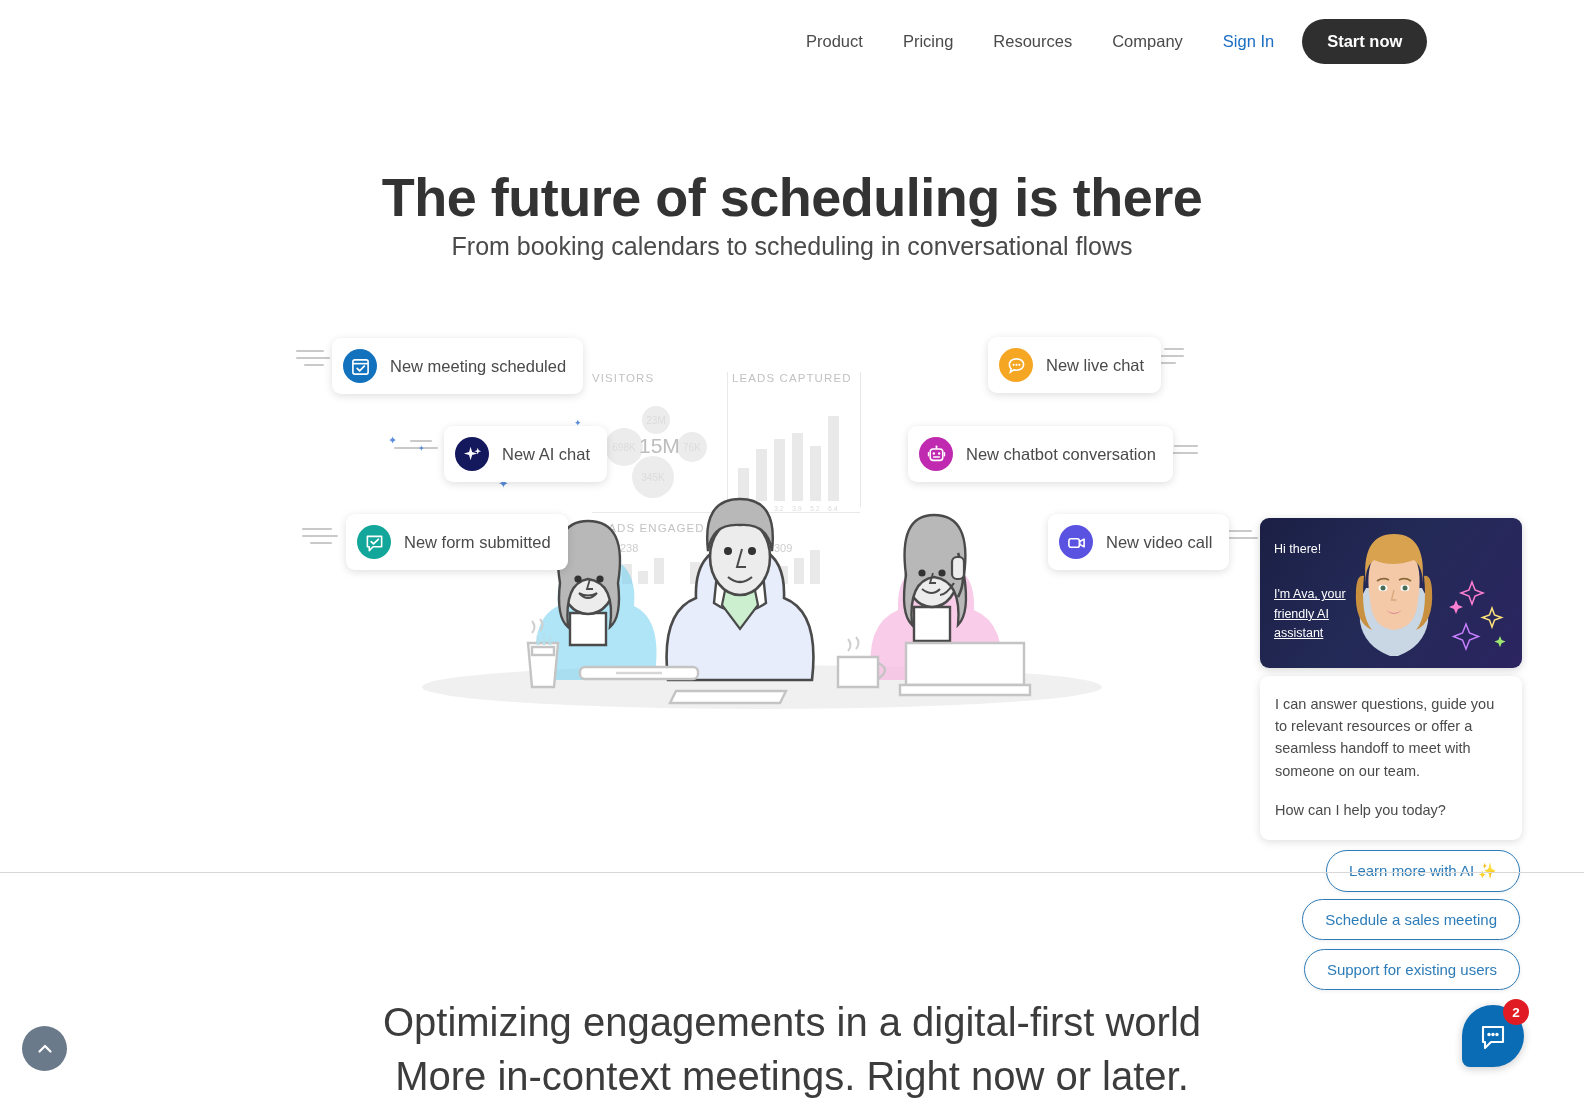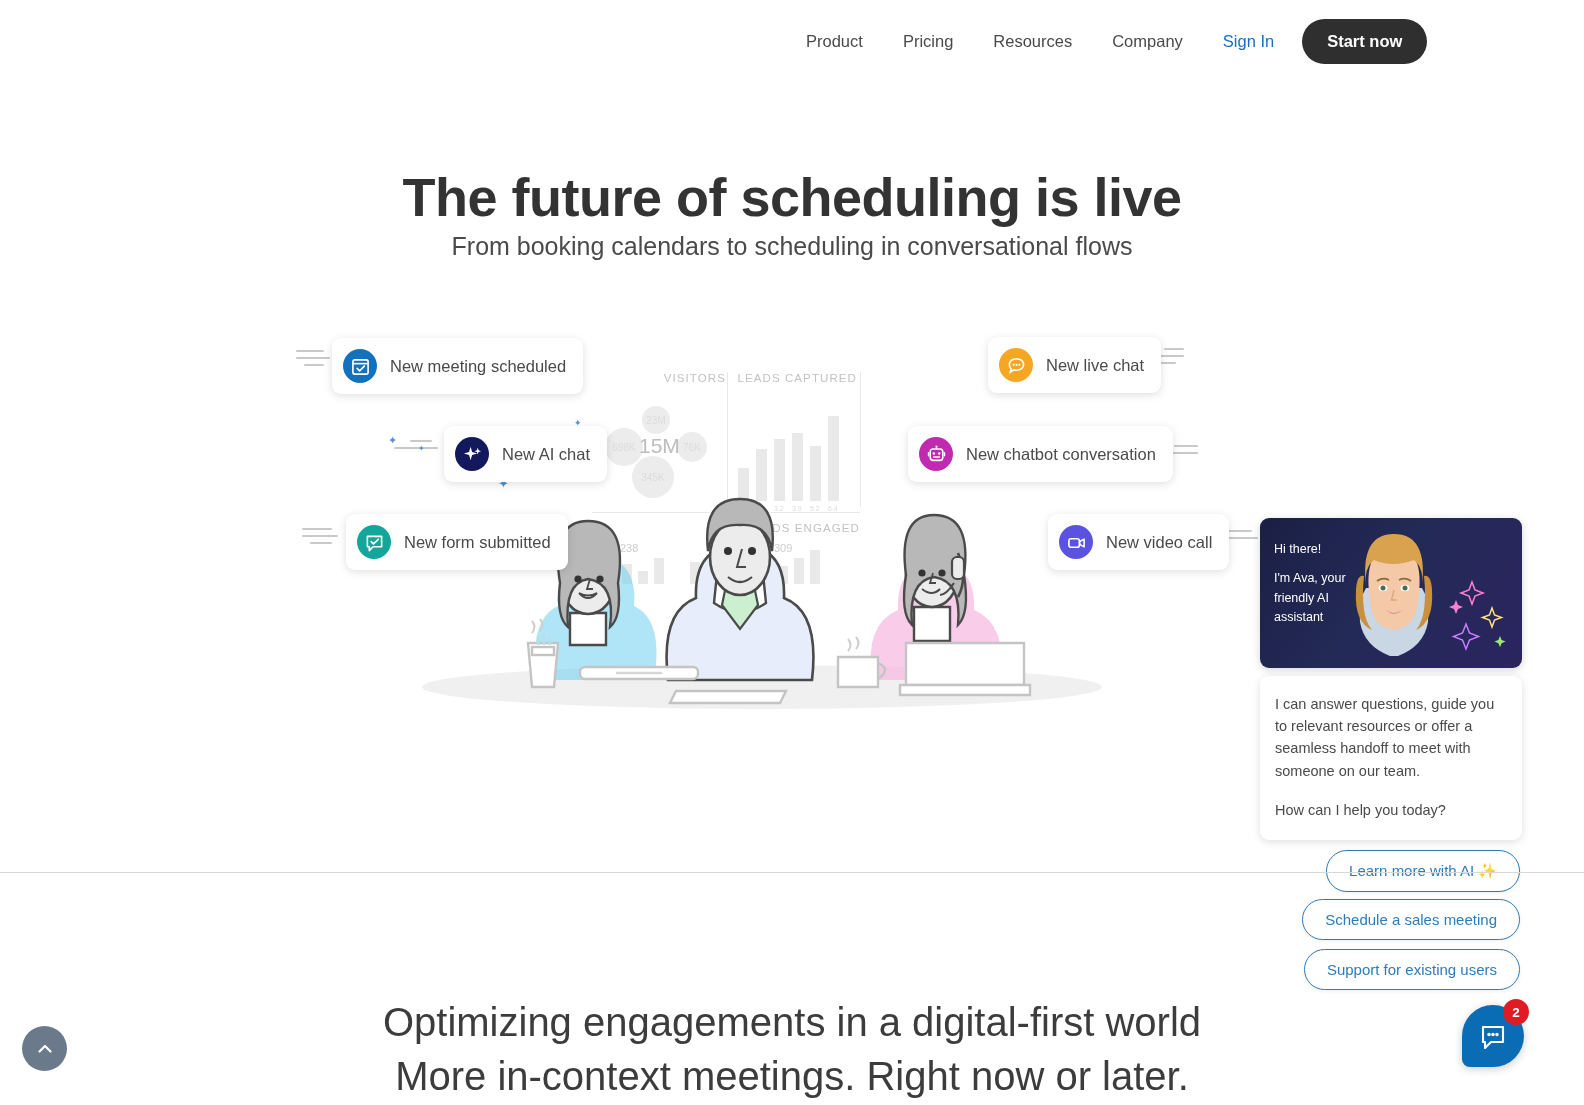--- a/index.html
+++ b/index.html
@@ -51,21 +51,21 @@
 
   
   .stage { position:absolute; top:300px; left:0; width:1584px; height:560px; }
 
   
   .dash {
     position:absolute; left:592px; top:72px; width:272px; height:185px;
   }
   .dash-col { position:absolute; top:0; }
   .dash-lbl {
-    font-size:11.5px; letter-spacing:1.1px; color:#c2c2c2; text-align:right;
+    font-size:11.5px; letter-spacing:1.1px; color:#c2c2c2; text-align:left;
   }
   .dash-divider-v { position:absolute; width:1px; background:#e8e8e8; }
   .dash-divider-h { position:absolute; height:1px; background:#e8e8e8; }
   .bubble {
     position:absolute; border-radius:50%; background:#ececec; color:#dcdcdc;
     display:flex; align-items:center; justify-content:center; font-size:10px;
   }
   .big-num { position:absolute; font-size:21px; color:#bdbdbd; }
   .bar { position:absolute; background:#e9e9e9; bottom:0; }
   .bartick { position:absolute; font-size:7px; color:#dcdcdc; }
@@ -153,21 +153,21 @@
   <div class="nav">
     <span class="nav-item">Product</span>
     <span class="nav-item">Pricing</span>
     <span class="nav-item">Resources</span>
     <span class="nav-item">Company</span>
     <span class="nav-item signin">Sign In</span>
     <button class="start-btn">Start now</button>
   </div>
 </div>
 
-<div class="hero-title">The future of scheduling is live</div>
+<div class="hero-title">The future of scheduling is there</div>
 <div class="hero-sub">From booking calendars to scheduling in conversational flows</div>
 
 <div class="stage">
 
   <div class="dash">
     <div class="dash-divider-v" style="left:135px; top:0; height:135px;"></div>
     <div class="dash-divider-v" style="left:268px; top:0; height:135px;"></div>
     <div class="dash-divider-h" style="left:0; top:140px; width:268px;"></div>
 
     <div class="dash-col" style="left:0; width:134px;">
@@ -409,21 +409,21 @@
     <g>
       <path d="M212 64 l3 8 l8 3 l-8 3 l-3 8 l-3 -8 l-8 -3 l8 -3z" fill="none" stroke="#ff7fd0" stroke-width="1.5"></path>
       <path d="M232 90 l2.5 7 l7 2.5 l-7 2.5 l-2.5 7 l-2.5 -7 l-7 -2.5 l7 -2.5z" fill="none" stroke="#ffe27a" stroke-width="1.5"></path>
       <path d="M206 106 l3.5 9 l9 3.5 l-9 3.5 l-3.5 9 l-3.5 -9 l-9 -3.5 l9 -3.5z" fill="none" stroke="#c77fff" stroke-width="1.5"></path>
       <path d="M196 82 l2 5 l5 2 l-5 2 l-2 5 l-2 -5 l-5 -2 l5 -2z" fill="#ff7fd0"></path>
       <path d="M240 118 l1.6 4 l4 1.6 l-4 1.6 l-1.6 4 l-1.6 -4 l-4 -1.6 l4 -1.6z" fill="#9fe870"></path>
     </g>
   </svg>
   <div class="ava-text">
     <div>Hi there!</div>
-    <div style="margin-top:10px;">
+    <div style="margin-top:26px;text-decoration:underline;">
       <span>I'm Ava, your</span><br>
       <span>friendly AI</span><br>
       <span>assistant</span>
     </div>
   </div>
 </div>
 
 <div class="ava-msg">
   <p>I can answer questions, guide you to relevant resources or offer a seamless handoff to meet with someone on our team.</p>
   <p>How can I help you today?</p>

